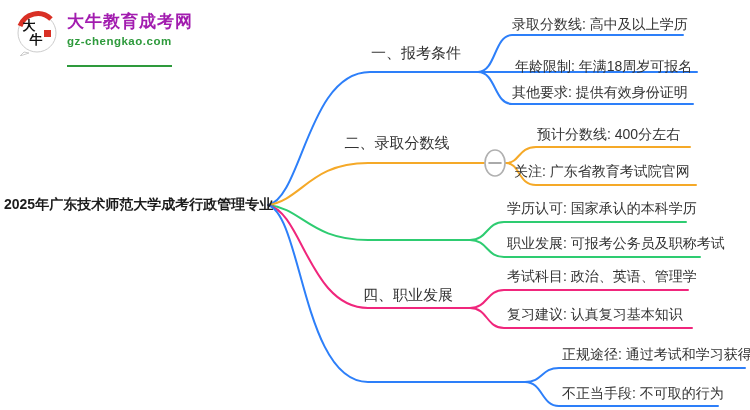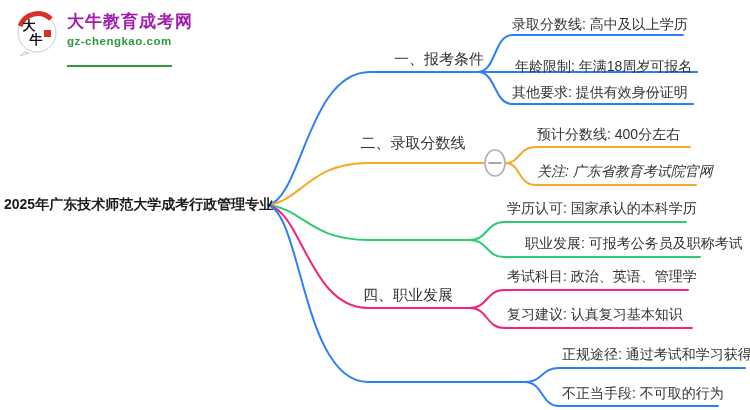--- a/index.html
+++ b/index.html
@@ -74,33 +74,33 @@
       <rect x="30" y="22" width="7" height="7" fill="#d93025"></rect>
     </svg>
     <div class="logo-text">
       <div class="logo-title" style="color:#a21caf;">大牛教育成考网</div>
       <div class="logo-domain" style="color:#2e9a3c;border-color:#2e9a3c;">gz-chengkao.com</div>
     </div>
   </div>
 
   <div class="node central" style="left:4px;top:196px;width:258px;">2025年广东技术师范大学成考行政管理专业</div>
 
-  <div class="node blabel" style="left:348px;top:50px;width:136px;text-align:right;">一、报考条件</div>
-  <div class="node blabel" style="left:340px;top:134px;width:146px;">二、录取分数线</div>
+  <div class="node blabel" style="left:348px;top:44px;width:136px;">一、报考条件</div>
+  <div class="node blabel" style="left:324px;top:134px;width:146px;">二、录取分数线</div>
   <div class="node blabel" style="left:340px;top:286px;width:136px;">四、职业发展</div>
 
   <div class="node leaf" style="left:512px;top:16px;">录取分数线: 高中及以上学历</div>
   <div class="node leaf" style="left:515px;top:58px;">年龄限制: 年满18周岁可报名</div>
   <div class="node leaf" style="left:512px;top:84px;">其他要求: 提供有效身份证明</div>
 
   <div class="node leaf" style="left:537px;top:126px;">预计分数线: 400分左右</div>
-  <div class="node leaf" style="left:537px;top:163px;font-style:italic;">关注: 广东省教育考试院官网</div>
+  <div class="node leaf" style="left:514px;top:163px;">关注: 广东省教育考试院官网</div>
 
   <div class="node leaf" style="left:507px;top:200px;">学历认可: 国家承认的本科学历</div>
-  <div class="node leaf" style="left:507px;top:235px;margin-left:18px;">职业发展: 可报考公务员及职称考试</div>
+  <div class="node leaf" style="left:507px;top:235px;">职业发展: 可报考公务员及职称考试</div>
 
   <div class="node leaf" style="left:507px;top:268px;">考试科目: 政治、英语、管理学</div>
   <div class="node leaf" style="left:507px;top:306px;">复习建议: 认真复习基本知识</div>
 
   <div class="node leaf" style="left:562px;top:346px;">正规途径: 通过考试和学习获得</div>
   <div class="node leaf" style="left:562px;top:385px;">不正当手段: 不可取的行为</div>
 
 </div>
 
 </body></html>

